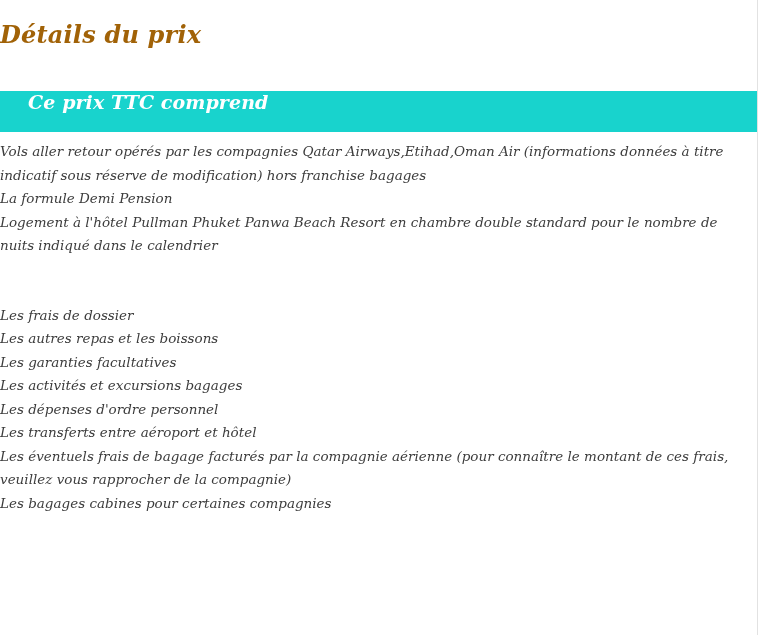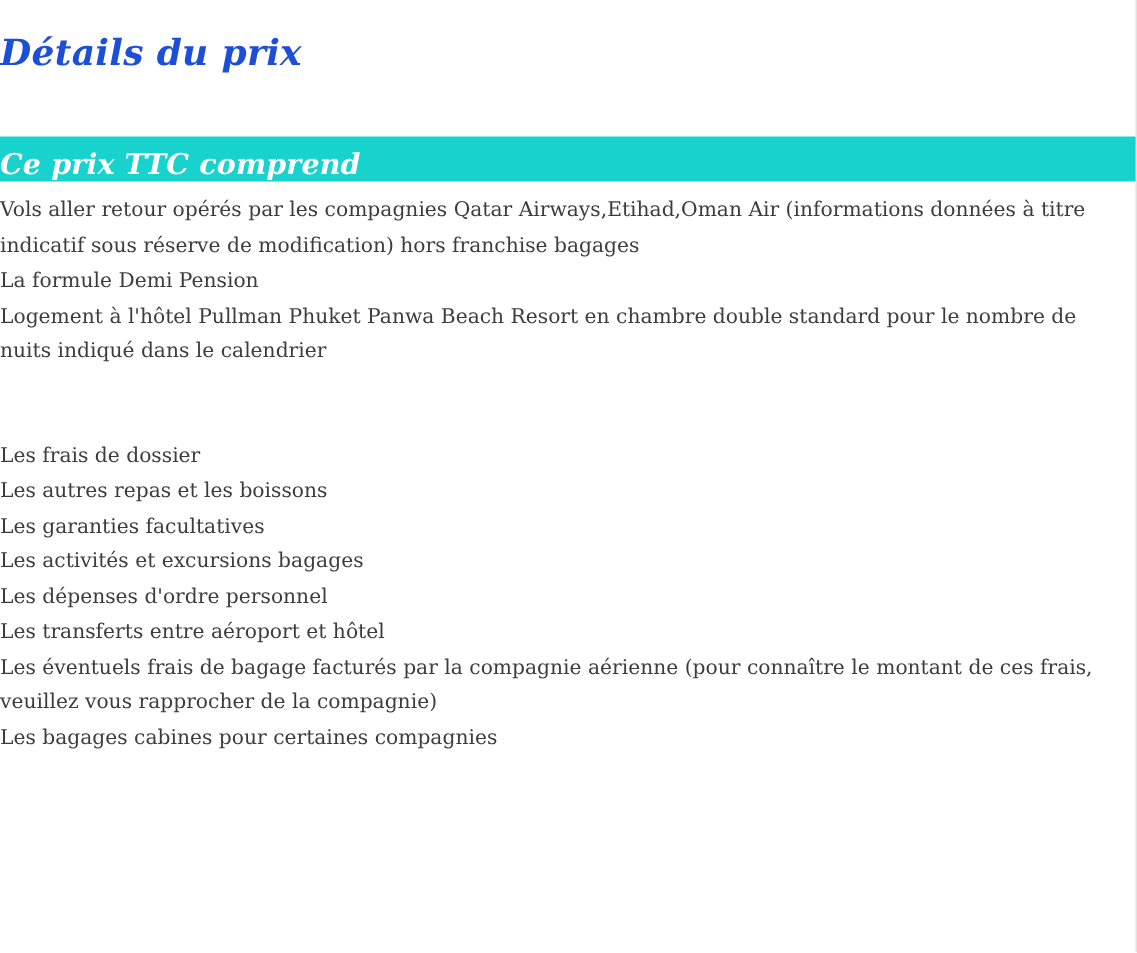--- a/index.html
+++ b/index.html
@@ -33,55 +33,56 @@
   }
 
   .page-title {
     margin: 0;
     padding: 21px 0 0 0;
     font-family: "DejaVu Serif", serif;
     font-style: italic;
     font-weight: bold;
     font-size: 24px;
     line-height: 28px;
-    color: #1d4ed8;
+    color: #a16207;
     letter-spacing: 0.2px;
   }
 
   .section {
     margin: 0;
   }
   .section-spacer-1 { height: 42px; }
   .section-spacer-2 { height: 38px; }
 
   .section-header {
     background: #18d3cd;
-    height: 30px;
+    height: 41px;
     display: flex;
-    align-items: flex-end;
-    padding-left: 0;
+    align-items: flex-start;
+    padding-left: 28px;
     box-sizing: border-box;
   }
   .section-header-text {
     font-family: "DejaVu Serif", serif;
     font-style: italic;
     font-weight: bold;
     font-size: 19px;
     line-height: 22px;
     color: #ffffff;
     letter-spacing: 0.1px;
   }
 
   .list {
     list-style: none;
     margin: 0;
     padding: 0;
   }
   .list-item {
     font-family: "DejaVu Serif", serif;
+    font-style: italic;
     font-size: 13.5px;
     line-height: 23.5px;
     color: #3c3c3c;
     padding: 0;
     margin: 0;
     max-width: 746px;
   }
   .included-list { padding-top: 8px; }
   .excluded-list { padding-top: 8px; }
 </style>

